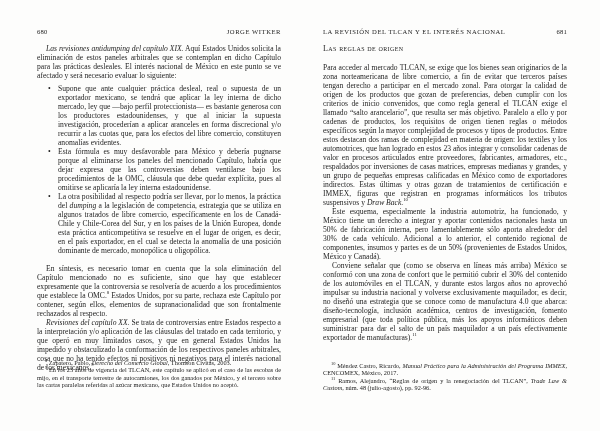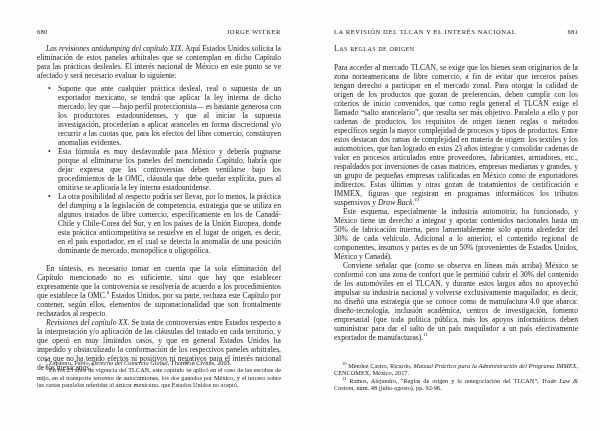--- a/index.html
+++ b/index.html
@@ -5,21 +5,21 @@
   * { margin:0; padding:0; box-sizing:border-box; }
   html,body { width:600px; height:431px; }
   body {
     background:#f6f6f4;
     font-family:"Liberation Serif", "DejaVu Serif", serif;
     color:#1e1e1e;
   }
   .spread { position:relative; width:600px; height:431px; background:#fdfdfc; overflow:hidden; }
   .page { position:absolute; top:0; height:431px; background:#fdfdfc; }
   .page-left  { left:0;   width:300px; padding:28px 19px 0 37px; }
-  .page-right { left:300px; width:300px; padding:28px 22px 0 34px; }
+  .page-right { left:289px; width:300px; padding:28px 22px 0 34px; }
 
   .running-head {
     display:flex; justify-content:space-between; align-items:baseline;
     font-size:6.6px; letter-spacing:0.55px; color:#242424; margin-bottom:9px;
     white-space:nowrap;
   }
   .running-head .folio { letter-spacing:0.2px; }
 
   .body-text { font-size:7.6px; line-height:9px; text-align:justify; color:#1e1e1e; }
   .body-text p.indent { text-indent:9px; }

